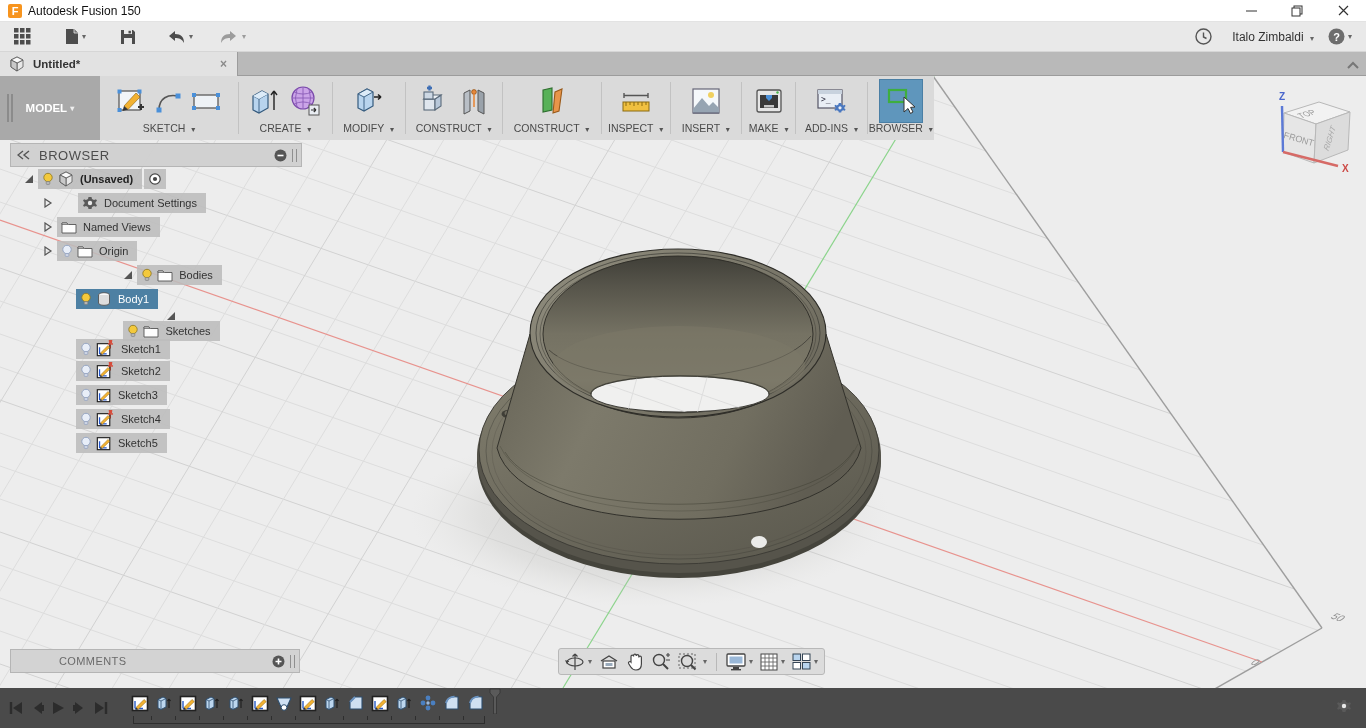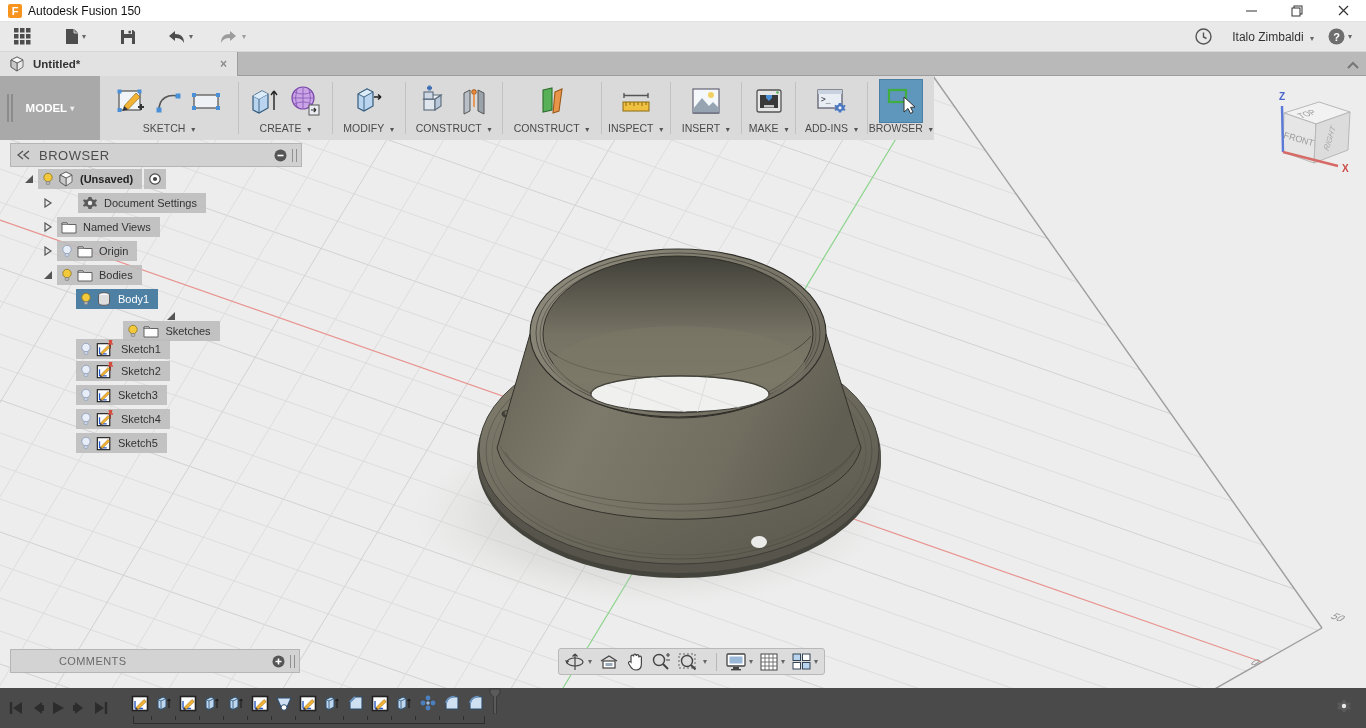--- a/index.html
+++ b/index.html
@@ -694,21 +694,21 @@
               <svg width="12" height="14">
                 <use href="#ic-bulb-off"></use>
               </svg>
               <svg width="16" height="16">
                 <use href="#ic-folder"></use>
               </svg>
             </span>
             <span class="lbl">Origin</span>
           </span>
         </div>
-        <div class="trow" style="padding-left: 31px;">
+        <div class="trow" style="padding-left: 31px; justify-content: center;">
           <span class="tri">
             <svg width="10" height="10">
               <use href="#ic-tri-filled"></use>
             </svg>
           </span>
           <span class="pill">
             <span class="tree-ic">
               <svg width="12" height="14">
                 <use href="#ic-bulb-on"></use>
               </svg>

